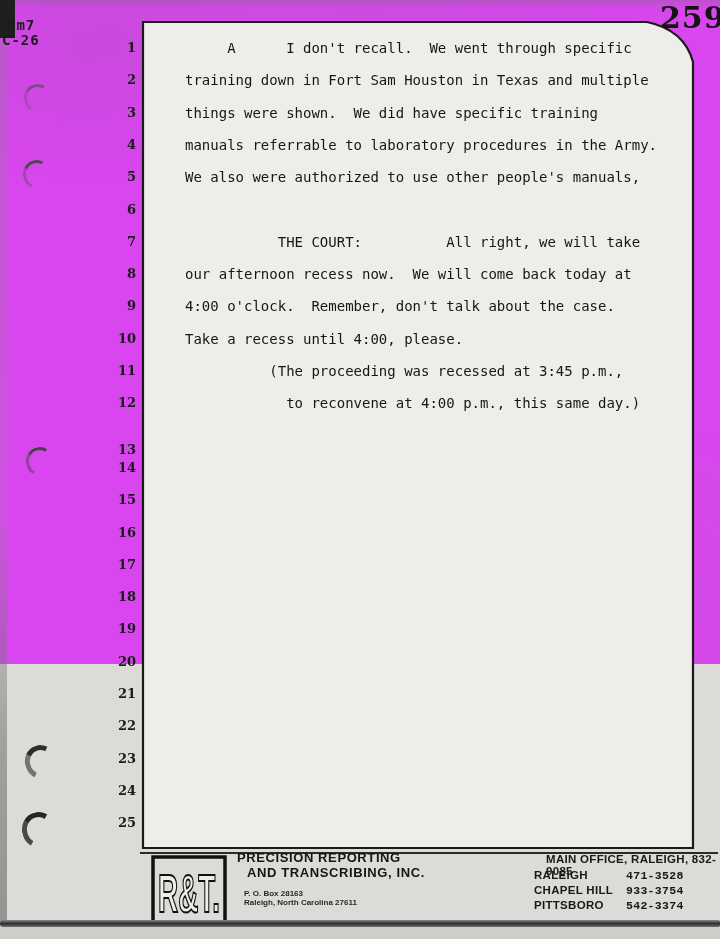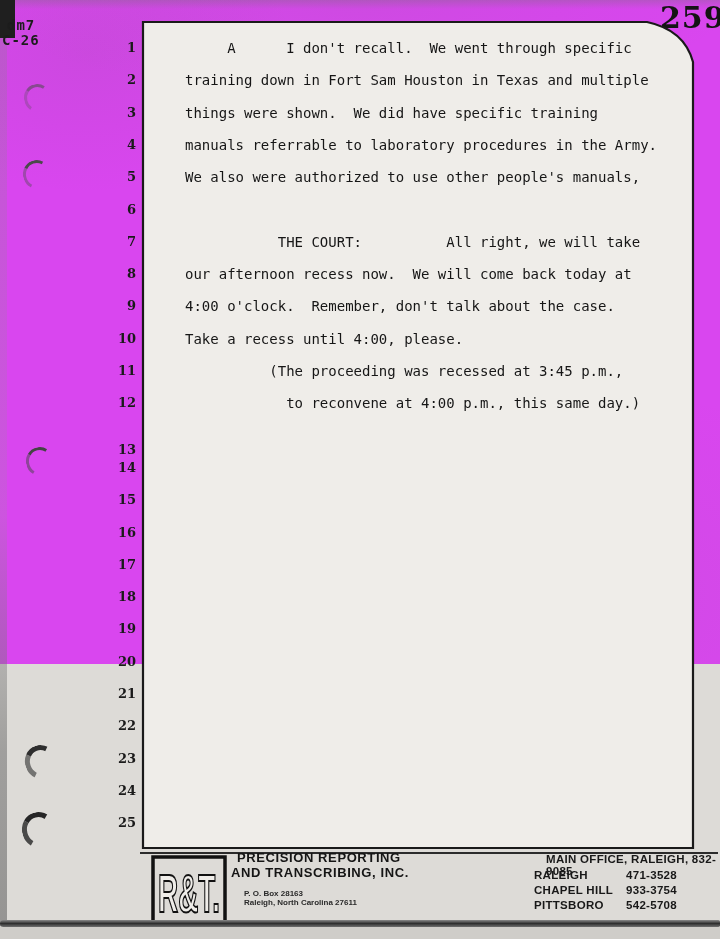--- a/index.html
+++ b/index.html
@@ -27,33 +27,33 @@
   .ltext{position:absolute;left:185px;font-family:"DejaVu Sans Mono",monospace;
          font-size:14px;white-space:pre;color:#161616;}
   .punch{position:absolute;border-radius:50%;border:3px solid transparent;}
   .punch.light{opacity:0.55;}
   .punch.heavy{border-width:5px;}
   .underline2{position:absolute;left:140px;top:852px;width:578px;height:2px;background:#2b2b2b;z-index:3;}
   
   .logo{position:absolute;left:150px;top:854px;z-index:3;}
   .co1{position:absolute;left:237px;top:850px;font-family:"Liberation Sans",sans-serif;
        font-size:13px;font-weight:bold;letter-spacing:0.6px;color:#151515;z-index:3;}
-  .co2{position:absolute;left:231px;top:865px;font-family:"Liberation Sans",sans-serif;
+  .co2{position:absolute;left:247px;top:865px;font-family:"Liberation Sans",sans-serif;
        font-size:13px;font-weight:bold;letter-spacing:0.6px;color:#151515;z-index:3;text-align:right;}
   .addr1{position:absolute;left:244px;top:889px;font-family:"Liberation Sans",sans-serif;
        font-size:8px;font-weight:bold;color:#2a2a2a;z-index:3;}
   .addr2{position:absolute;left:244px;top:898px;font-family:"Liberation Sans",sans-serif;
        font-size:8px;font-weight:bold;color:#2a2a2a;z-index:3;}
   .mainoffice{position:absolute;left:510px;top:853px;font-family:"Liberation Sans",sans-serif;
        font-size:11.5px;font-weight:bold;letter-spacing:0.3px;color:#181818;z-index:3;padding-left:36px;}
   #offices{position:absolute;left:534px;top:869px;z-index:3;}
   .orow{height:15px;font-family:"Liberation Sans",sans-serif;font-size:11.5px;
         font-weight:bold;color:#181818;}
   .ocity{display:inline-block;width:92px;letter-spacing:0.3px;}
-  .ophone{display:inline-block;letter-spacing:0.3px;}
+  .ophone{display:inline-block;letter-spacing:0.3px;font-family:Liberation Mono, monospace;}
   .bottom-edge{position:absolute;left:0;top:920px;width:720px;height:7px;z-index:4;
     background:linear-gradient(180deg,#8a8a8a,#2f2f2f 50%,#6f6f6f);border-radius:4px 2px 2px 4px;}
   .below-edge{position:absolute;left:0;top:926px;width:720px;height:13px;background:#cfcdc9;z-index:3;}
   .top-shade{position:absolute;left:0;top:0;width:720px;height:9px;
     background:linear-gradient(180deg,rgba(110,110,110,0.30),transparent);}
 </style>
 </head>
 <body>
 
 <div class="page">
@@ -184,18 +184,18 @@
     <text x="39" y="58" text-anchor="middle" font-family="Liberation Sans, sans-serif" font-weight="bold" font-size="54" fill="#efede9" stroke="#111" stroke-width="2" textLength="62" lengthAdjust="spacingAndGlyphs">R&amp;T.</text>
   </svg>
   <div class="co1">PRECISION REPORTING</div>
   <div class="co2">AND TRANSCRIBING, INC.</div>
   <div class="addr1">P. O. Box 28163</div>
   <div class="addr2">Raleigh, North Carolina  27611</div>
   <div class="mainoffice">MAIN OFFICE, RALEIGH, 832-9085</div>
   <div id="offices">
       <div class="orow"><span class="ocity">RALEIGH</span><span class="ophone">471-3528</span></div>
       <div class="orow"><span class="ocity">CHAPEL HILL</span><span class="ophone">933-3754</span></div>
-      <div class="orow"><span class="ocity">PITTSBORO</span><span class="ophone">542-5708</span></div>
+      <div class="orow"><span class="ocity">PITTSBORO</span><span class="ophone">542-3374</span></div>
     </div>
 
   <div class="below-edge"></div>
   <div class="bottom-edge"></div>
 </div>
 
 </body></html>

